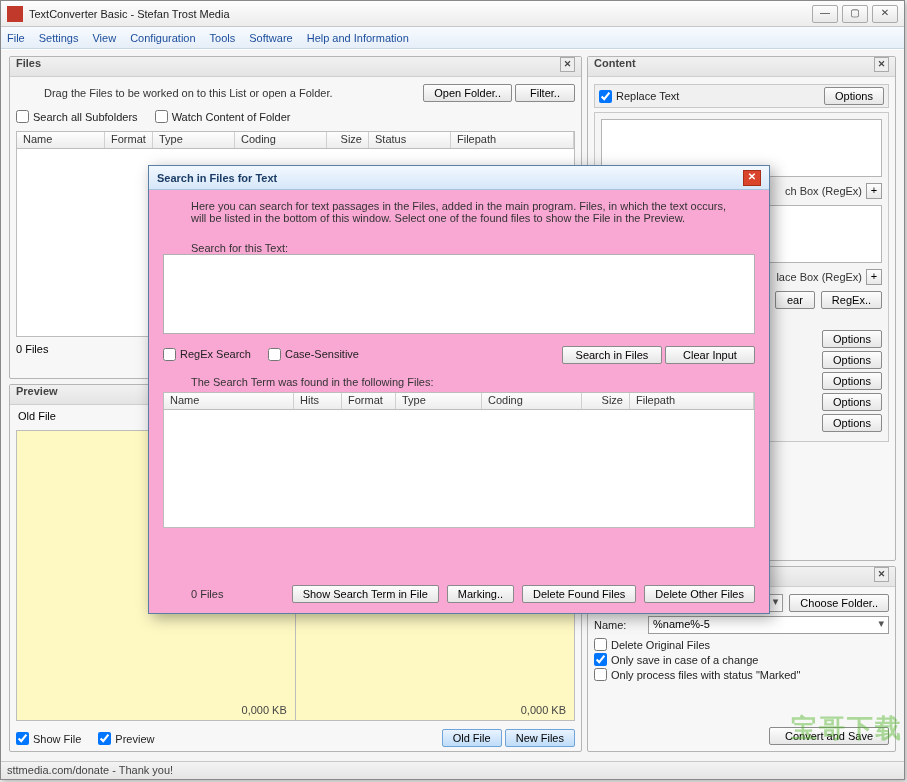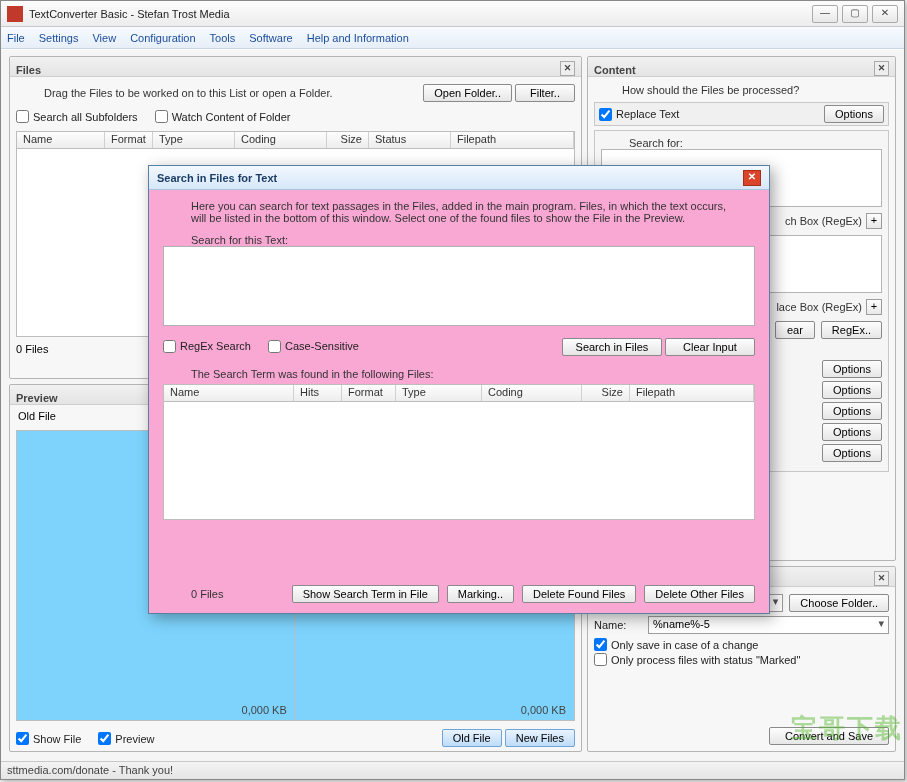--- a/index.html
+++ b/index.html
@@ -7,38 +7,38 @@
 .window { position: absolute; left: 0; top: 0; width: 905px; height: 780px; background: #fff; border: 1px solid #888; box-shadow: 2px 2px 6px rgba(0,0,0,.25); }
 .titlebar { height: 26px; background: linear-gradient(#fdfdfd,#ececec); border-bottom: 1px solid #c8c8c8; display: flex; align-items: center; padding: 0 6px; }
 .titlebar .app-icon { width: 16px; height: 16px; background: #c0392b; margin-right: 6px; }
 .titlebar .title { flex: 1; color: #222; }
 .win-btns { display: flex; gap: 4px; }
 .win-btn { width: 26px; height: 18px; border: 1px solid #aaa; background: linear-gradient(#fdfdfd,#e8e8e8); text-align: center; line-height: 14px; font-size: 10px; color: #444; border-radius: 2px; cursor: pointer; }
 .menubar { height: 22px; background: linear-gradient(#f7fbff,#e6eef8); border-bottom: 1px solid #c8d5e4; display: flex; align-items: center; padding: 0 6px; gap: 14px; color: #1c4d9c; }
 .menubar span { cursor: pointer; }
 .workspace { position: absolute; top: 49px; left: 0; right: 0; bottom: 18px; background: #f5f5f5; }
 .panel { position: absolute; border: 1px solid #b5b5b5; background: #f7f7f7; border-radius: 2px; }
-.panel-head { height: 20px; background: linear-gradient(#f1f1f1,#e4e4e4); border-bottom: 1px solid #cfcfcf; display: flex; align-items: flex-end; padding: 0 6px; justify-content: space-between; font-weight: bold; color: #444; }
+.panel-head { height: 20px; background: linear-gradient(#f1f1f1,#e4e4e4); border-bottom: 1px solid #cfcfcf; display: flex; align-items: flex-start; padding: 0 6px; justify-content: space-between; font-weight: bold; color: #444; }
 .panel-close { width: 15px; height: 15px; border: 1px solid #aaa; background: #eee; text-align: center; line-height: 12px; font-size: 9px; cursor: pointer; }
 .files-panel { left: 8px; top: 6px; width: 573px; height: 323px; }
 .actions-panel { left: 586px; top: 6px; right: 8px; height: 505px; }
 .preview-panel { left: 8px; top: 334px; width: 573px; height: 368px; }
 .storage-panel { left: 586px; top: 516px; right: 8px; height: 186px; }
 .pbody { position: absolute; top: 21px; left: 0; right: 0; bottom: 0; padding: 6px; }
 .btn { display: inline-block; padding: 2px 10px; background: linear-gradient(#fdfdfd,#e6e6e6); border: 1px solid #8a8a8a; border-radius: 2px; cursor: pointer; text-align: center; min-width: 60px; }
 input[type=checkbox] { vertical-align: middle; margin: 0 4px 0 0; }
 label.chk { display: inline-flex; align-items: center; margin-right: 14px; color: #222; }
 .listhead { display: flex; background: linear-gradient(#fdfdfd,#ededed); border: 1px solid #bdbdbd; height: 18px; }
 .listhead div { border-right: 1px solid #d0d0d0; padding: 1px 6px; color: #333; overflow: hidden; }
 .listbody { border: 1px solid #bdbdbd; border-top: none; background: #fff; }
 .statusbar { position: absolute; left: 0; right: 0; bottom: 0; height: 18px; background: linear-gradient(#f3f3f3,#e5e5e5); border-top: 1px solid #c8c8c8; padding: 2px 6px; color: #424242; }
 .small-txt { color: #333; padding-left: 28px; }
 .searchbox { border: 1px solid #b5b5b5; background: #fff; width: 100%; height: 58px; resize: none; }
 .plus-btn { width: 16px; height: 16px; border: 1px solid #9d9d9d; background: linear-gradient(#fdfdfd,#e8e8e8); text-align: center; line-height: 13px; cursor: pointer; }
-.prev-half { position: absolute; top: 24px; bottom: 30px; width: 49%; border: 1px solid #bdbdbd; background: #7dd3fc; }
+.prev-half { position: absolute; top: 24px; bottom: 30px; width: 49%; border: 1px solid #bdbdbd; background: #fef9c3; }
 .prev-half.left { left: 6px; }
 .prev-half.right { right: 6px; }
 .prev-kb { position: absolute; bottom: 4px; right: 8px; color: #444; }
 .dropdown { border: 1px solid #9d9d9d; background: #fff; padding: 1px 4px; height: 18px; display: inline-block; position: relative; }
 .dropdown::after { content: "▾"; position: absolute; right: 4px; top: 0; color: #555; }
 .opt-row { display: flex; align-items: center; margin-bottom: 4px; gap: 6px; }
 .opt-lbl { width: 48px; color: #222; }
 
 .dialog { position: absolute; left: 148px; top: 165px; width: 622px; height: 449px; background: #fff; border: 1px solid #5a7fa5; box-shadow: 4px 4px 14px rgba(0,0,0,.35); }
 .dlg-title { height: 24px; background: linear-gradient(#f2f8ff,#d6e7f8); border-bottom: 1px solid #aac3dd; display: flex; align-items: center; padding: 0 8px; justify-content: space-between; color: #1b3d66; font-weight: 600; }
@@ -141,30 +141,28 @@
         </div>
       </div>
     </div>
 
     <div class="panel actions-panel">
       <div class="panel-head">
         <span>Content</span>
         <span class="panel-close">✕</span>
       </div>
       <div class="pbody">
-        <div class="small-txt" style="margin-bottom:6px;">How should the Files be processed?</div>
         <div style="display:flex;align-items:center;justify-content:space-between;border:1px solid #c8c8c8;background:#f0f0f0;padding:2px 4px;margin-bottom:4px;">
           <label class="chk">
               <input type="checkbox" checked="" style="">
               <span>Replace Text</span>
             </label>
           <span class="btn">Options</span>
         </div>
         <div style="border:1px solid #c8c8c8;background:#f5f5f5;padding:6px;">
-          <div class="small-txt">Search for:</div>
           <textarea class="searchbox" style=""></textarea>
           <div style="display:flex;align-items:center;justify-content:flex-end;gap:4px;margin-top:4px;">
             <span class="small-txt">ch Box (RegEx)</span>
             <span class="plus-btn">+</span>
           </div>
           <textarea class="searchbox" style="margin-top: 6px;"></textarea>
           <div style="display:flex;align-items:center;justify-content:flex-end;gap:4px;margin-top:4px;">
             <span class="small-txt">lace Box (RegEx)</span>
             <span class="plus-btn">+</span>
           </div>
@@ -193,20 +191,24 @@
         <div class="opt-row">
           <span class="opt-lbl">Folder:</span>
           <span class="dropdown" style="flex:1">&lt;keep&gt;</span>
           <span class="btn">Choose Folder..</span>
         </div>
         <div class="opt-row">
           <span class="opt-lbl">Name:</span>
           <span class="dropdown" style="flex:1">%name%-5</span>
         </div>
         <div style="margin-top:4px;">
+          <div><label class="chk">
+                <input type="checkbox" style="">
+                <span>Delete Original Files</span>
+              </label></div>
           <div><label class="chk">
                 <input type="checkbox" checked="" style="">
                 <span>Only save in case of a change</span>
               </label></div>
           <div><label class="chk">
                 <input type="checkbox" style="">
                 <span>Only process files with status "Marked"</span>
               </label></div>
         </div>
         <div style="position:absolute;right:6px;bottom:6px;">
@@ -220,21 +222,21 @@
   <div class="statusbar">sttmedia.com/donate - Thank you!</div>
 </div>
 
 <div class="dialog">
   <div class="dlg-title">
     <span>Search in Files for Text</span>
     <span class="dlg-close">✕</span>
   </div>
   <div class="dlg-body">
     <div class="small-txt">Here you can search for text passages in the Files, added in the main program. Files, in which the text occurs,</div>
-    <div class="small-txt" style="margin-bottom:10px;">will be listed in the bottom of this window. Select one of the found files to show the File in the Preview.</div>
+    <div class="small-txt" style="margin-bottom:18px;">will be listed in the bottom of this window. Select one of the found files to show the File in the Preview.</div>
     <div class="small-txt" style="">Search for this Text:</div>
     <textarea class="dlg-textarea" style=""></textarea>
     <div style="display:flex;align-items:center;justify-content:space-between;margin-top:10px;">
       <div>
         <label class="chk">
             <input type="checkbox" style="">
             <span>RegEx Search</span>
           </label>
         <label class="chk">
             <input type="checkbox" style="">

